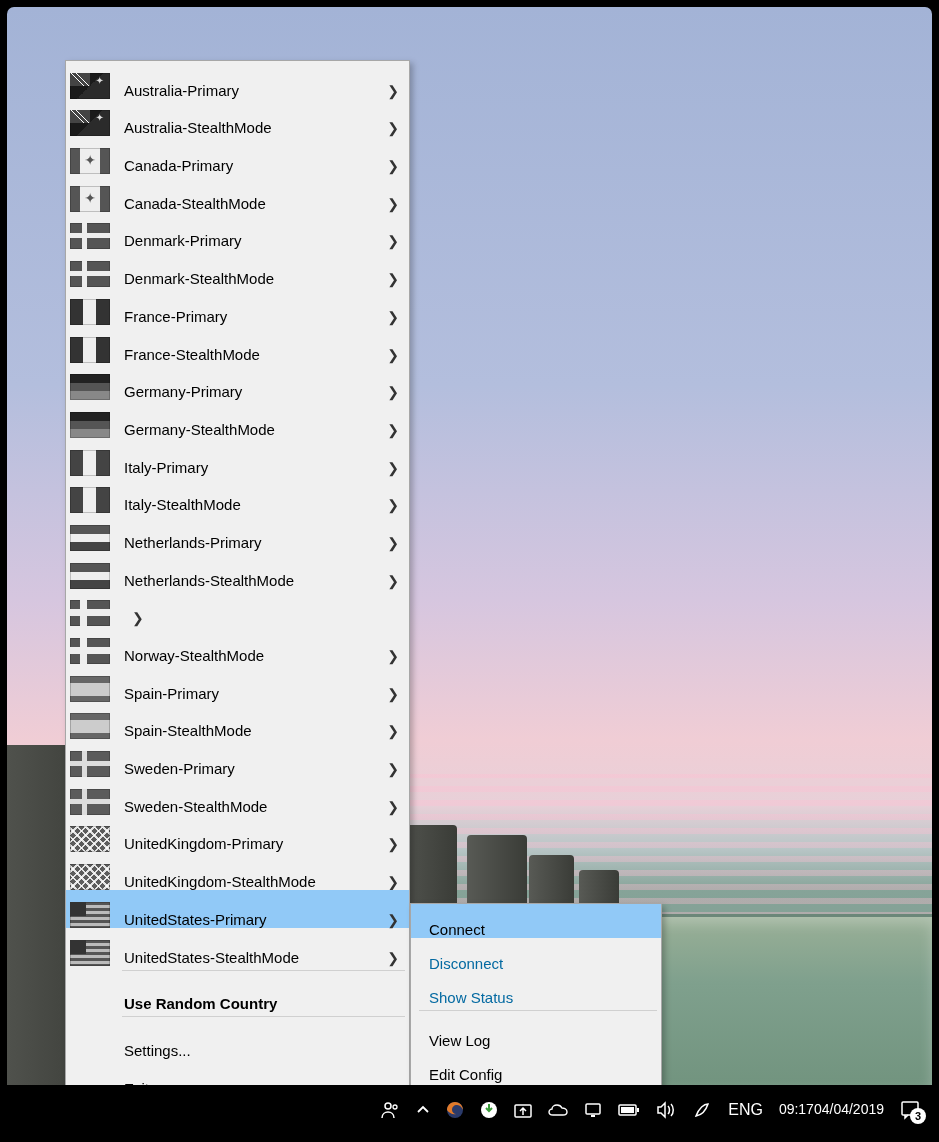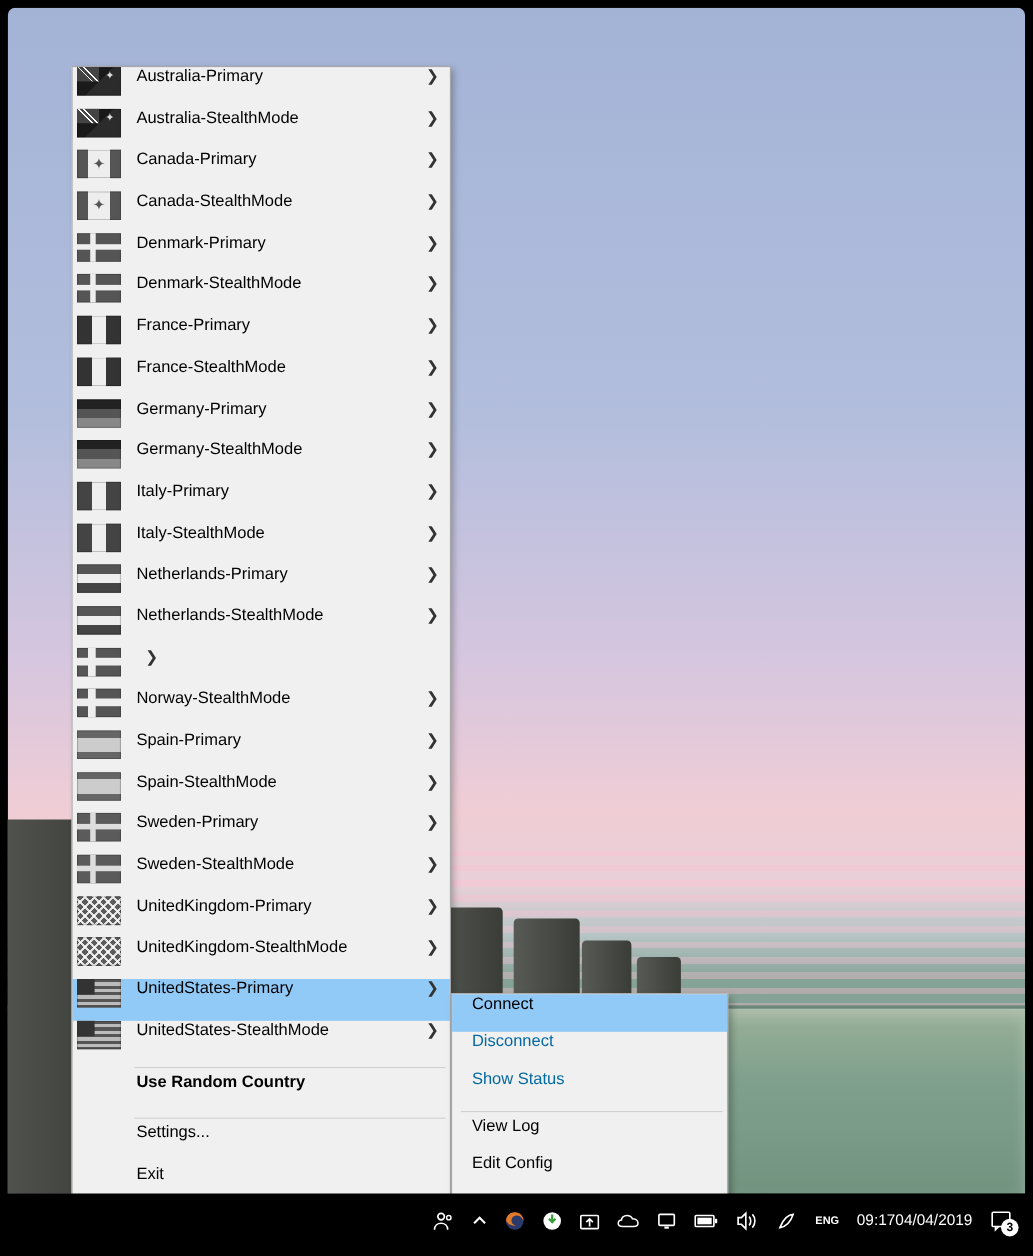--- a/index.html
+++ b/index.html
@@ -22,21 +22,21 @@
 .taskbar{position:absolute;left:0;right:0;bottom:0;height:50px;background:#000;color:#fff;display:flex;align-items:center;}
 .tray{margin-left:auto;display:flex;align-items:center;gap:16px;padding-right:12px;}
 .tray .ic{display:flex;align-items:center;justify-content:center;color:#fff;}
 .tray svg{display:block;}
 .clock{display:flex;flex-direction:row;align-items:center;line-height:1.1;font-size:14px;}
 .notif{position:relative;}
 .notif .cnt{position:absolute;right:-6px;bottom:-4px;background:#fff;color:#000;border-radius:50%;width:16px;height:16px;font-size:11px;display:flex;align-items:center;justify-content:center;font-weight:600;}
 
 .menu{position:absolute;background:#f0f0f0;border:1px solid #a7a7a7;box-shadow:3px 3px 6px rgba(0,0,0,.25);}
 .menu.primary{left:58px;top:53px;width:343px;}
-.menu .item{display:flex;align-items:flex-start;height:37.7px;padding:0 10px 0 4px;cursor:default;position:relative;}
+.menu .item{display:flex;align-items:flex-end;height:37.7px;padding:0 10px 0 4px;cursor:default;position:relative;}
 .menu .item.hl{background:#91c9f7;}
 .menu .flag{width:40px;height:26px;margin-right:14px;background:#777;display:inline-block;flex-shrink:0;box-shadow:inset 0 0 0 1px rgba(0,0,0,.2);}
 .menu .noicon{width:40px;margin-right:14px;flex-shrink:0;}
 .menu .label{flex:1;white-space:nowrap;}
 .menu .arrow{font-size:14px;color:#333;padding-left:8px;}
 .menu .sep{height:1px;background:#d0d0d0;margin:4px 4px 4px 56px;}
 .menu .bold{font-weight:700;}
 .menu.sub{left:403px;top:896px;width:250px;}
 .menu.sub .item{height:34px;padding-left:18px;}
 .menu.sub .disabled{color:#0369a1;}
@@ -292,21 +292,21 @@
           <svg width="20" height="18" viewBox="0 0 20 18">
             <path d="M2 6h3l4-4v14l-4-4H2z" fill="none" stroke="#fff" stroke-width="1.5"></path>
             <path d="M12 5c2 2 2 6 0 8M15 3c3 3 3 9 0 12" fill="none" stroke="#fff" stroke-width="1.5"></path>
           </svg>
         </span>
       <span class="ic">
           <svg width="20" height="20" viewBox="0 0 20 20">
             <path d="M4 16c3-8 8-12 12-12-2 6-6 11-12 12z" fill="none" stroke="#fff" stroke-width="1.5"></path>
           </svg>
         </span>
-      <span class="ic" style="font-size:10px;font-weight:bold;">ENG</span>
+      <span class="ic" style="font-size:16px;">ENG</span>
       <div class="clock">
         <span>09:17</span>
         <span>04/04/2019</span>
       </div>
       <span class="ic notif">
         <svg width="20" height="20" viewBox="0 0 20 20">
             <rect x="2" y="2" width="16" height="13" rx="1" fill="none" stroke="#fff" stroke-width="1.5"></rect>
             <path d="M8 15l-3 3v-3" fill="none" stroke="#fff" stroke-width="1.5"></path>
           </svg>
         <span class="cnt">3</span>

